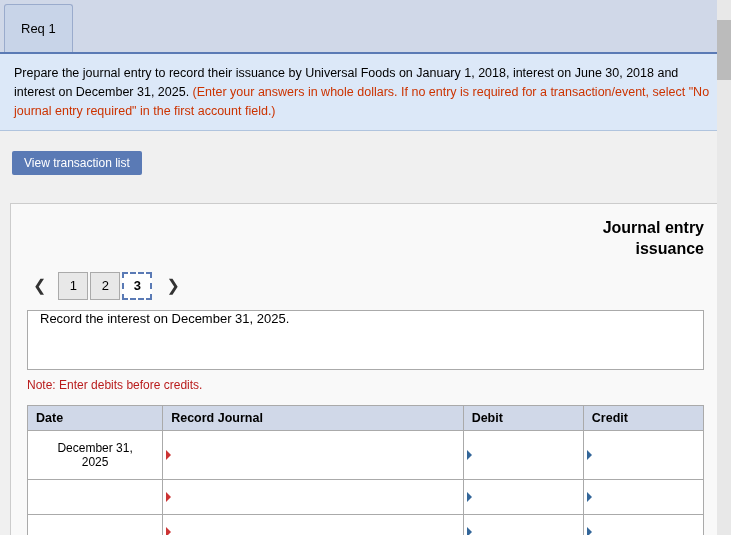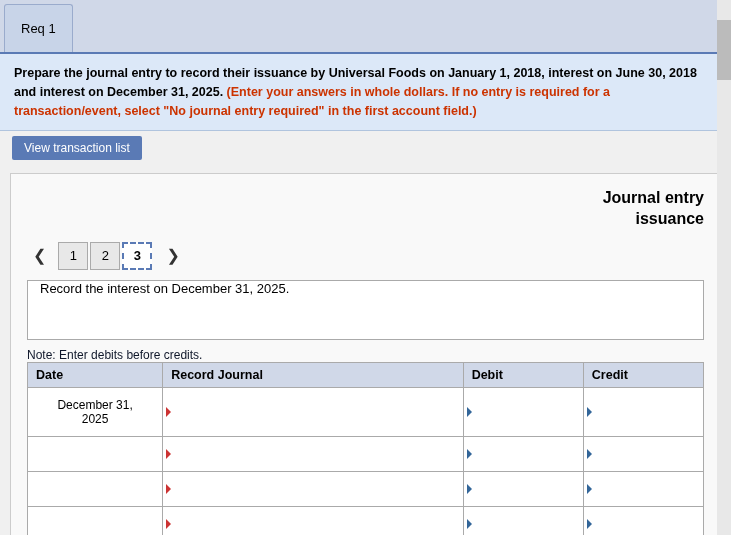--- a/index.html
+++ b/index.html
@@ -32,27 +32,26 @@
       background: #fff;
       border-bottom: 2px solid #fff;
       font-weight: bold;
     }
     .instructions {
       background: #dce8f8;
       padding: 10px 14px;
       font-size: 12.5px;
       line-height: 1.5;
       border-bottom: 1px solid #b0c4de;
-      font-weight: bold;
     }
     .instructions .highlight {
       color: #cc3300;
     }
     .toolbar {
-      padding: 5px 12px;
+      padding: 20px 12px;
       background: #f0f0f0;
     }
     .view-btn {
       background: #5a7ab5;
       color: #fff;
       border: none;
       padding: 5px 12px;
       font-size: 12px;
       cursor: pointer;
       border-radius: 2px;
@@ -103,23 +102,23 @@
     }
     .description-box {
       border: 1px solid #aaa;
       background: #fff;
       padding: 0 12px;
       min-height: 60px;
       margin-bottom: 8px;
       font-size: 13px;
     }
     .note-text {
-      color: #0f172a;
+      color: #b91c1c;
       font-size: 12px;
-      margin-bottom: 0;
+      margin-bottom: 13px;
     }
     table.journal-table {
       width: 100%;
       border-collapse: collapse;
       font-size: 12.5px;
     }
     table.journal-table th {
       background: #d0d8e8;
       border: 1px solid #aaa;
       padding: 5px 8px;

